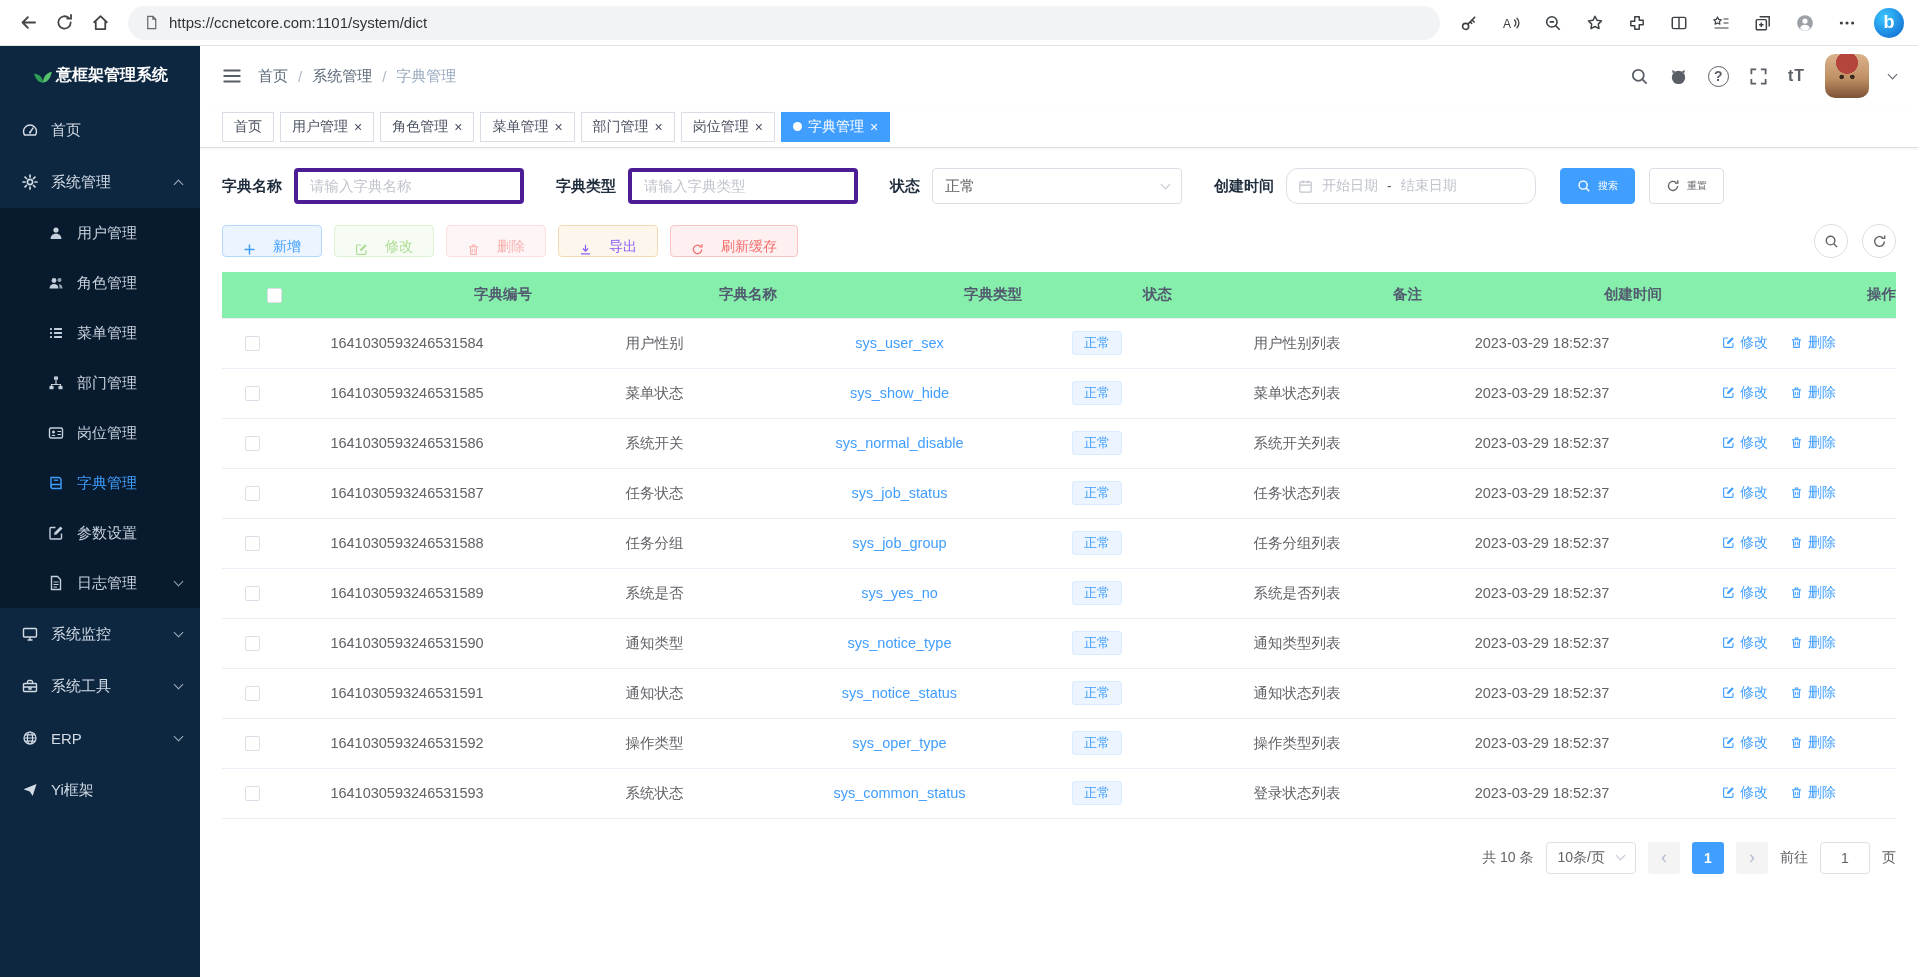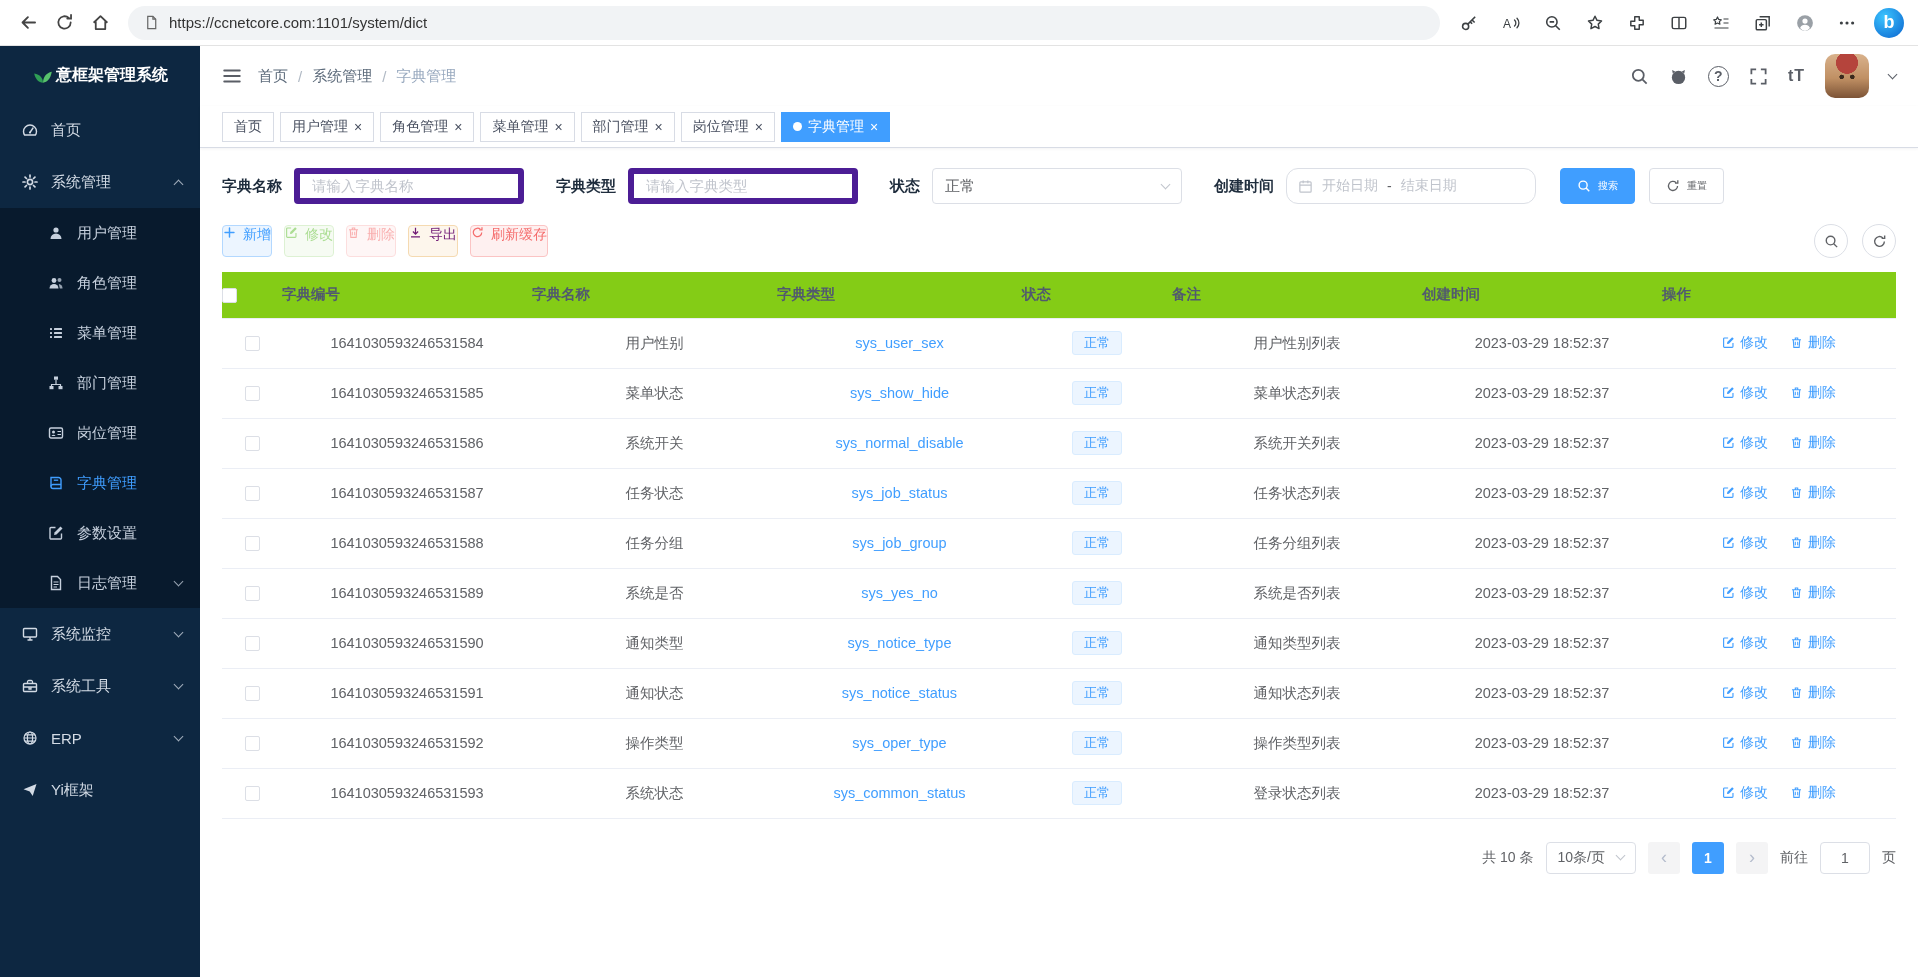--- a/index.html
+++ b/index.html
@@ -72,52 +72,52 @@
   .tab.active { background:#409eff; border-color:#409eff; color:#fff; }
   .tab.active::before { content:""; width:9px; height:9px; border-radius:50%; background:#fff; }
   .tab .x { font-size:14px; line-height:1; }
 
   
   .content { flex:1; padding:20px 22px; }
 
   .filters { display:flex; align-items:center; margin-bottom:20px; }
   .fgroup { display:flex; align-items:center; margin-right:32px; }
   .f-label { font-weight:bold; color:#1f2d3d; margin-right:12px; white-space:nowrap; }
-  .f-input { width:230px; height:36px; border:6px solid #4c1d95; border-radius:4px; padding:12px 12px;
+  .f-input { width:230px; height:36px; border:4px solid #4c1d95; border-radius:4px; padding:12px 12px;
     font-size:14.5px; color:#606266; font-family:inherit; outline:none; }
   .f-input::placeholder { color:#c0c4cc; }
   .f-select { width:250px; height:36px; border:1px solid #dcdfe6; border-radius:4px;
     display:flex; align-items:center; justify-content:space-between; padding:0 12px; color:#606266; cursor:pointer; }
   .f-date { width:250px; height:36px; border:1px solid #dcdfe6; border-radius:12px;
     display:flex; align-items:center; gap:9px; padding:0 11px; color:#c0c4cc; font-size:14px; cursor:pointer; margin-right:24px; }
   .f-date svg { width:15px; height:15px; }
   .f-date .dash { color:#606266; }
   .btn-search, .btn-reset { height:36px; border-radius:4px; padding:0 16px; font-size:10px;
     display:inline-flex; align-items:center; gap:7px; cursor:pointer; font-family:inherit; }
   .btn-search { background:#409eff; color:#fff; border:1px solid #409eff; margin-right:14px; }
   .btn-reset { background:#fff; color:#606266; border:1px solid #dcdfe6; }
   .btn-search svg, .btn-reset svg { width:14px; height:14px; }
 
   .toolbar { display:flex; align-items:center; gap:12px; margin-bottom:14px; }
-  .btn { height:32px; border-radius:4px; padding:0 0; font-size:14px;
-    display:inline-flex; align-items:flex-start; gap:7px; border:1px solid; cursor:pointer; font-family:inherit; }
+  .btn { height:32px; border-radius:4px; padding:0 20px; font-size:14px;
+    display:inline-flex; align-items:flex-end; gap:17px; border:1px solid; cursor:pointer; font-family:inherit; }
   .btn svg { width:13px; height:13px; }
   .btn-primary-plain { color:#409eff; background:#ecf5ff; border-color:#b3d8ff; }
   .btn-success-plain { color:#67c23a; background:#f0f9eb; border-color:#c2e7b0; }
   .btn-danger-plain  { color:#f56c6c; background:#fef0f0; border-color:#fbc4c4; }
-  .btn-warning-plain { color:#701a75; background:#fdf6ec; border-color:#f5dab1; }
+  .btn-warning-plain { color:#8b5cf6; background:#fdf6ec; border-color:#f5dab1; }
   .btn.disabled { opacity:.55; cursor:not-allowed; }
   .toolbar-right { margin-left:auto; display:flex; gap:14px; }
   .circle-btn { width:34px; height:34px; border-radius:50%; border:1px solid #dcdfe6; color:#606266;
     display:flex; align-items:center; justify-content:center; cursor:pointer; background:#fff; }
   .circle-btn svg { width:15px; height:15px; }
 
   table { width:100%; border-collapse:collapse; table-layout:fixed; font-size:14.5px; }
-  thead th { background:#84cc16; color:#515a6e; font-weight:bold; height:46px;
-    border-bottom:1px solid #ebeef5; text-align:left; }
+  thead th { background:#86efac; color:#515a6e; font-weight:bold; height:46px;
+    border-bottom:1px solid #ebeef5; text-align:right; }
   tbody td { height:50px; border-bottom:1px solid #ebeef5; color:#606266; text-align:center;
     white-space:nowrap; overflow:hidden; }
   .checkbox { display:inline-block; width:15px; height:15px; border:1px solid #dcdfe6;
     border-radius:2px; background:#fff; vertical-align:middle; cursor:pointer; }
   .type-link { color:#409eff; cursor:pointer; }
   .tag { display:inline-block; padding:3px 11px; background:#ecf5ff; border:1px solid #d9ecff;
     color:#409eff; border-radius:3px; font-size:13px; line-height:1.3; }
   .row-action { color:#409eff; display:inline-flex; align-items:center; gap:5px; margin:0 9px;
     cursor:pointer; font-size:14px; }
   .row-action svg { width:13px; height:13px; }

